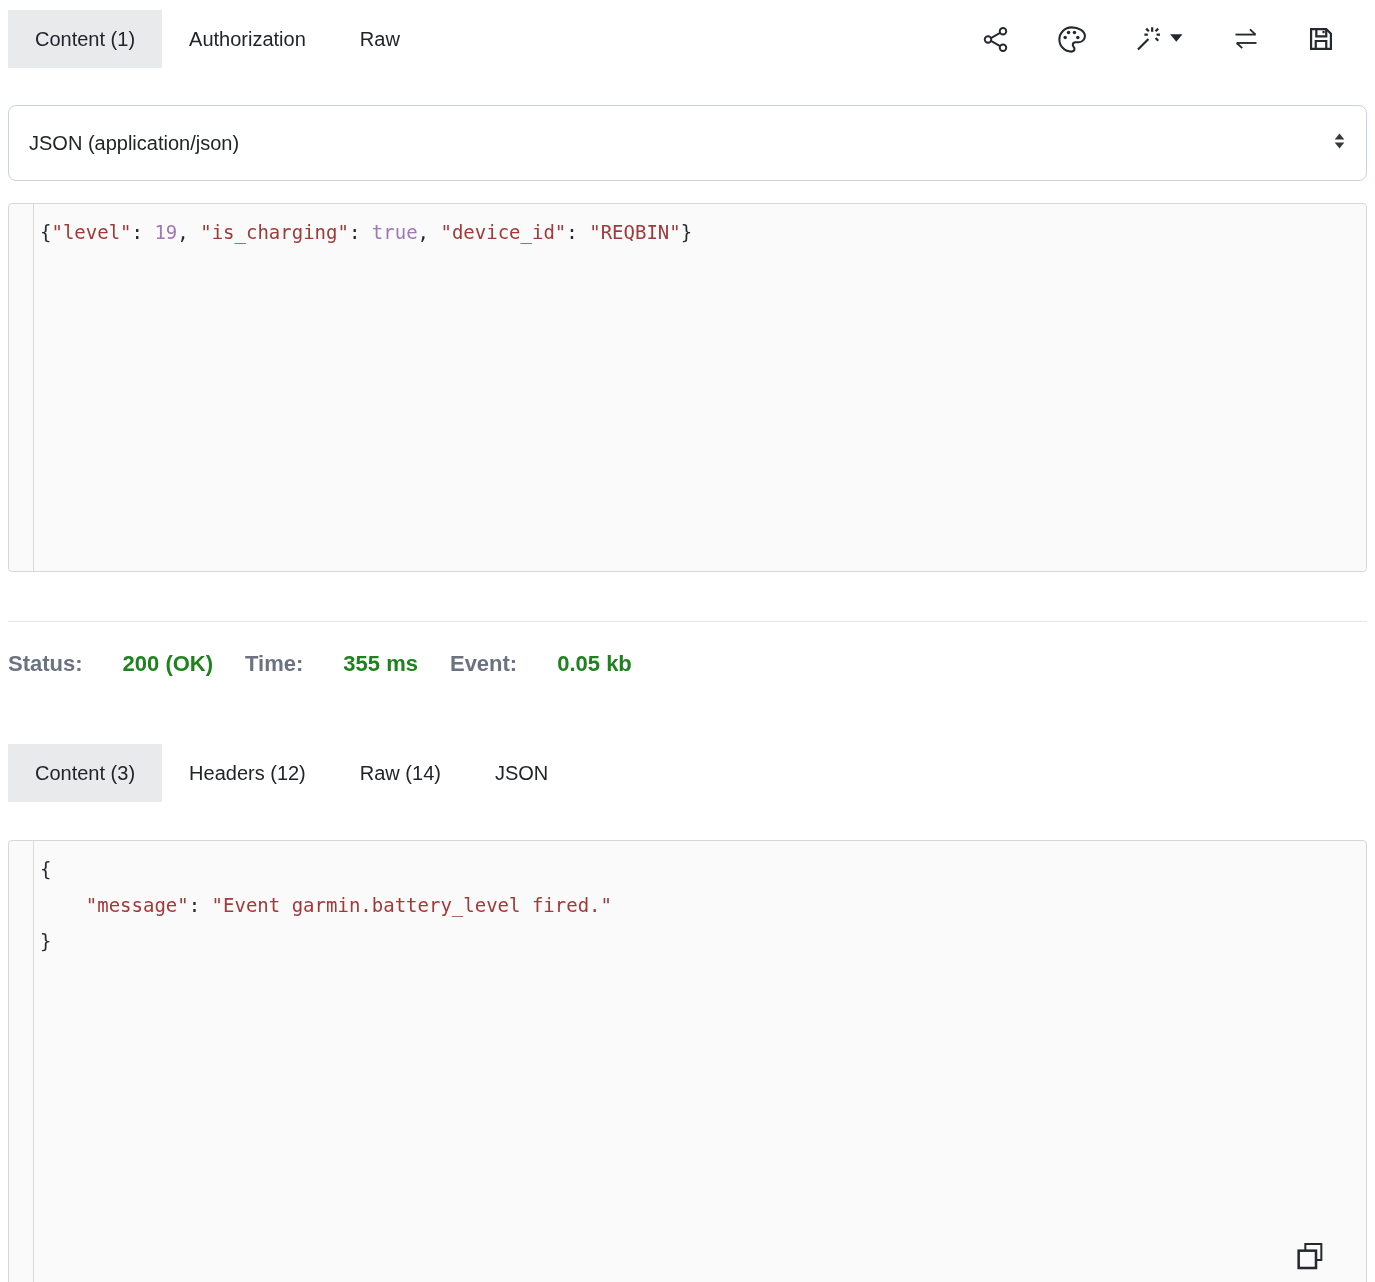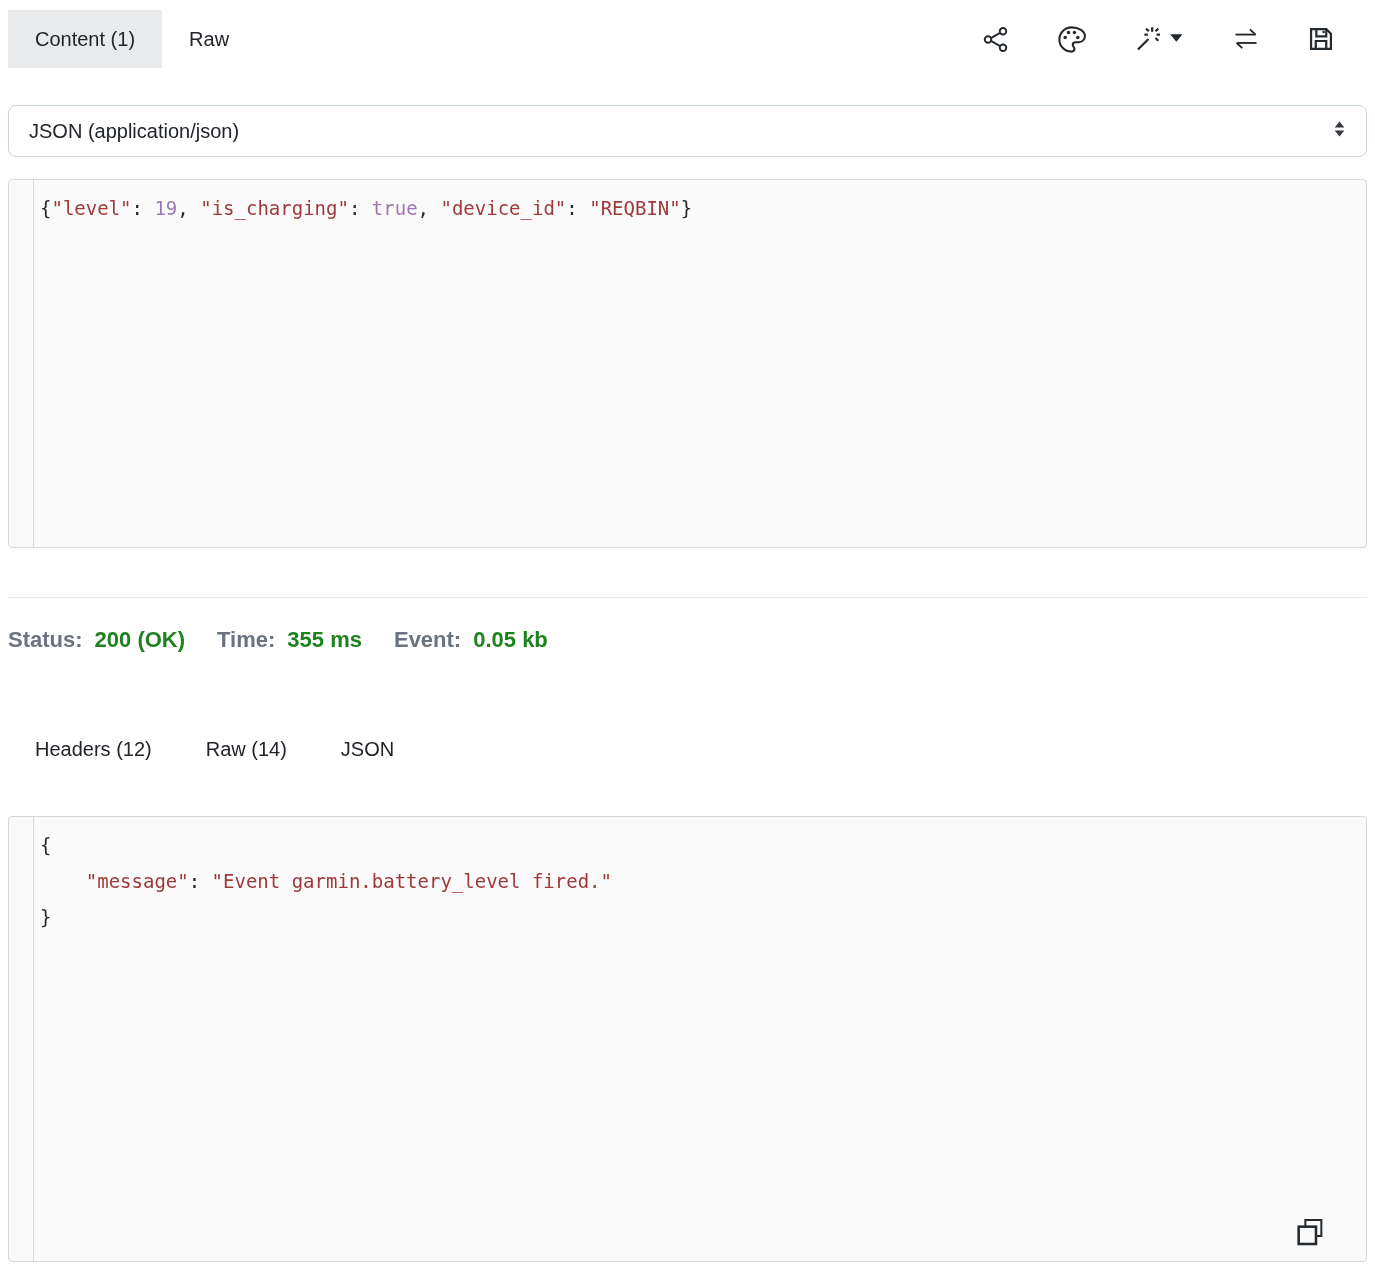--- a/index.html
+++ b/index.html
@@ -25,21 +25,21 @@
   .tab{
     padding:17px 27px;font-size:20px;line-height:24px;color:#212529;
     border-radius:0;white-space:nowrap;cursor:pointer;
   }
   .tab.active{background:var(--active-tab-bg);}
   .toolbar{margin-left:auto;display:flex;align-items:center;gap:46px;padding-right:32px;}
   .icon-btn{display:flex;align-items:center;cursor:pointer;background:none;border:none;padding:0;}
   .icon-btn svg{display:block;}
   
   .content-type{
-    margin:27px 8px 0;height:52px;border:1px solid #c9d3de;border-radius:8px;
+    margin:27px 8px 0;height:76px;border:1px solid #c9d3de;border-radius:8px;
     display:flex;align-items:center;justify-content:space-between;
     padding:0 18px 0 20px;font-size:20px;color:#212529;cursor:pointer;background:#fff;
   }
   
   .editor{
     margin:22px 8px 0;background:var(--panel-bg);
     border:1px solid var(--panel-border);border-radius:4px;
     display:flex;position:relative;
   }
   .editor.request{height:369px;}
@@ -49,30 +49,31 @@
     padding:10px 10px 0 6px;font-family:"DejaVu Sans Mono","Liberation Mono",monospace;
     font-size:19px;line-height:36px;white-space:pre;color:var(--punct-dark);flex:1;overflow:hidden;
   }
   .tok-str{color:var(--string-red);}
   .tok-num,.tok-atom{color:var(--number-purple);margin-top:37px;}
   .tok-pun{color:var(--punct-dark);}
   .copy-btn{position:absolute;right:40px;bottom:10px;background:none;border:none;padding:0;cursor:pointer;}
   
   hr.divider{border:0;border-top:1px solid #e7e7e7;margin:49px 8px 0;}
   .statusbar{margin:26px 0 0 8px;font-size:22px;line-height:32px;display:flex;align-items:baseline;}
-  .status-group{margin-right:32px;display:flex;align-items:baseline;}
+  .status-group{margin-right:32px;display:flex;align-items:baseline;gap:28px;}
   .status-label{color:var(--label-gray);font-weight:600;margin-right:12px;}
   .status-value{color:var(--accent-green);font-weight:700;}
   .tabbar.response-tabs{margin-top:54px;}
 </style>
 </head>
 <body>
 
 <div class="tabbar">
   <div class="tab active">Content (1)</div>
+  <div class="tab">Authorization</div>
   <div class="tab">Raw</div>
 
   <div class="toolbar">
     <button class="icon-btn">
       <span>
         <svg width="29" height="29" viewBox="0 0 24 24" fill="none" stroke="#24292e" stroke-width="1.6">
           <circle cx="18.2" cy="5.2" r="2.7"></circle>
           <circle cx="5.8" cy="12" r="2.7"></circle>
           <circle cx="18.2" cy="18.8" r="2.7"></circle>
           <line x1="8.2" y1="10.8" x2="15.8" y2="6.5"></line>
@@ -154,20 +155,21 @@
     <span class="status-label">Time:</span>
     <span class="status-value">355 ms</span>
   </div>
   <div class="status-group">
     <span class="status-label">Event:</span>
     <span class="status-value">0.05 kb</span>
   </div>
 </div>
 
 <div class="tabbar response-tabs">
+  <div class="tab active">Content (3)</div>
   <div class="tab">Headers (12)</div>
   <div class="tab">Raw (14)</div>
   <div class="tab">JSON</div>
 </div>
 
 <div class="editor response">
   <div class="gutter"></div>
   <div class="code"><div class="code-line"><span class="tok-pun">{</span></div><div class="code-line"><span class="tok-pun">    </span><span class="tok-str">"message"</span><span class="tok-pun">: </span><span class="tok-str">"Event garmin.battery_level fired."</span></div><div class="code-line"><span class="tok-pun">}</span></div></div>
   <button class="copy-btn">
     <span>

